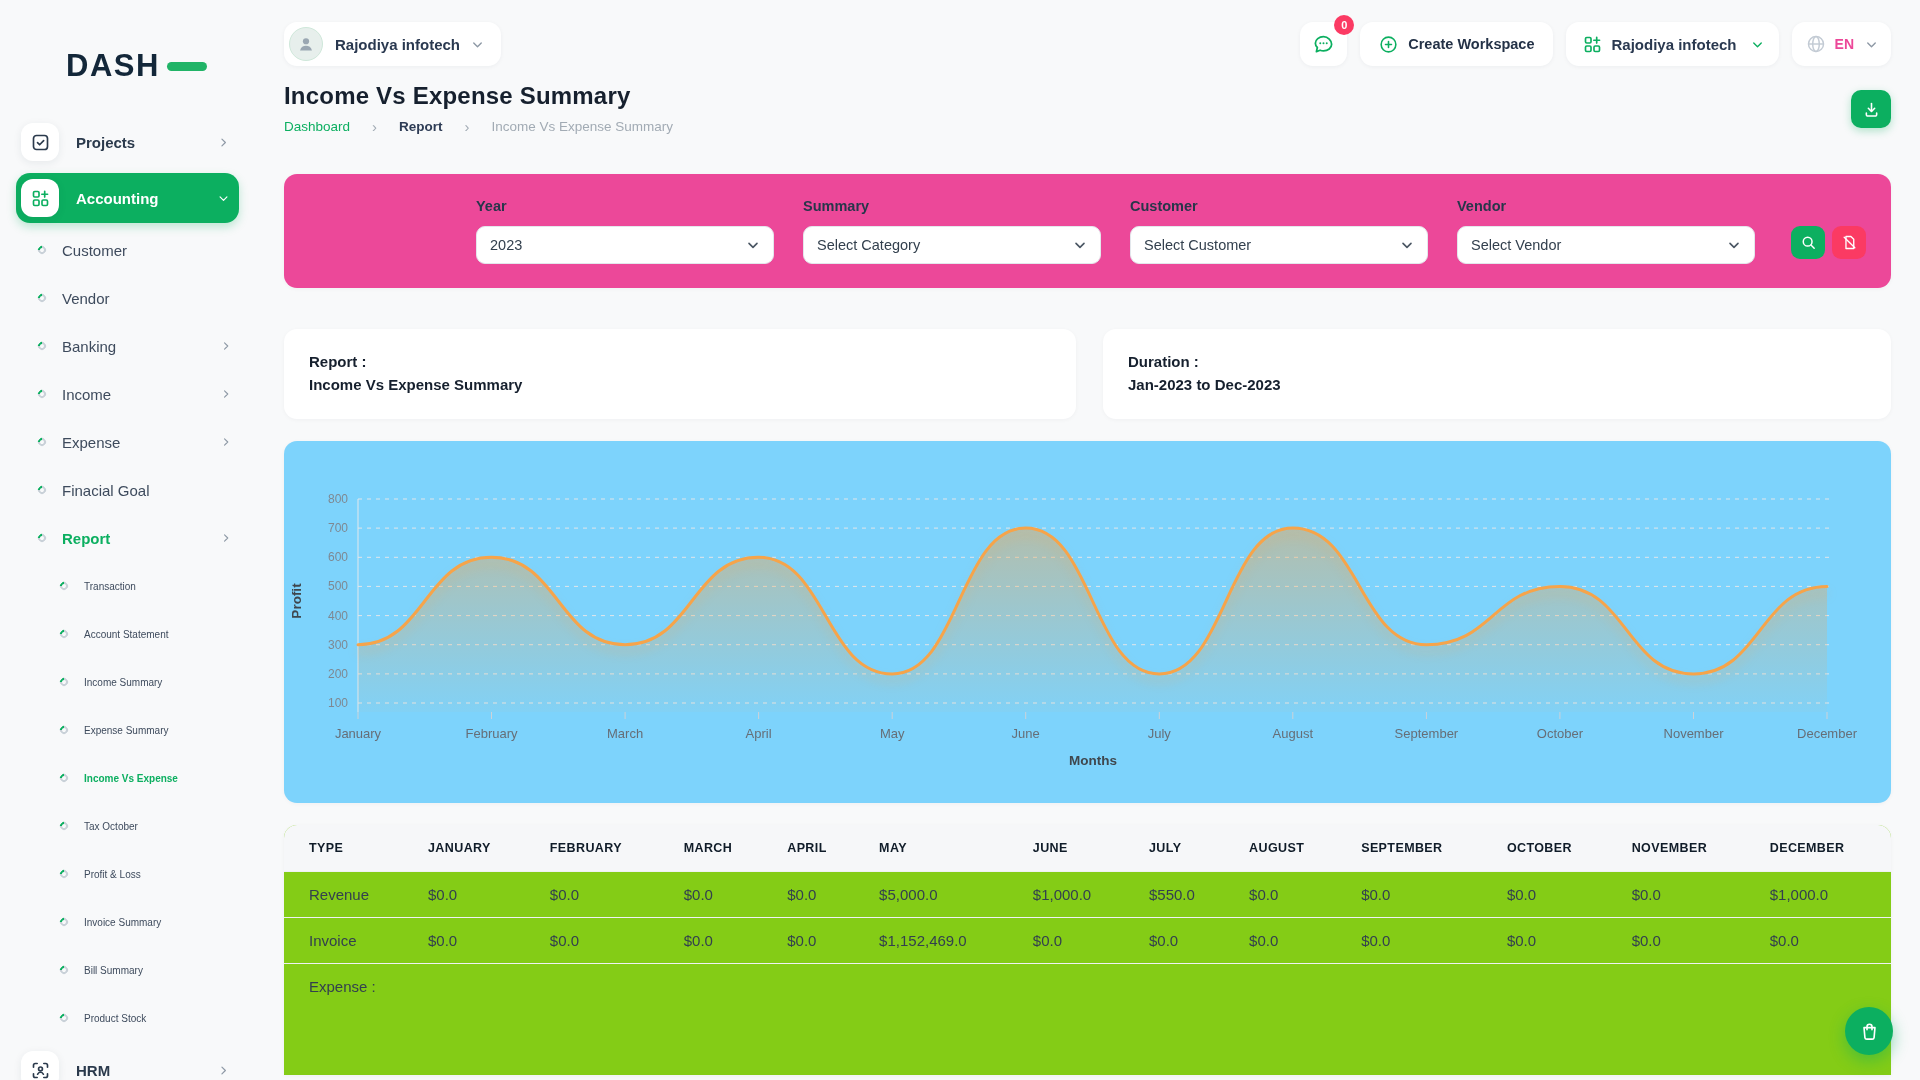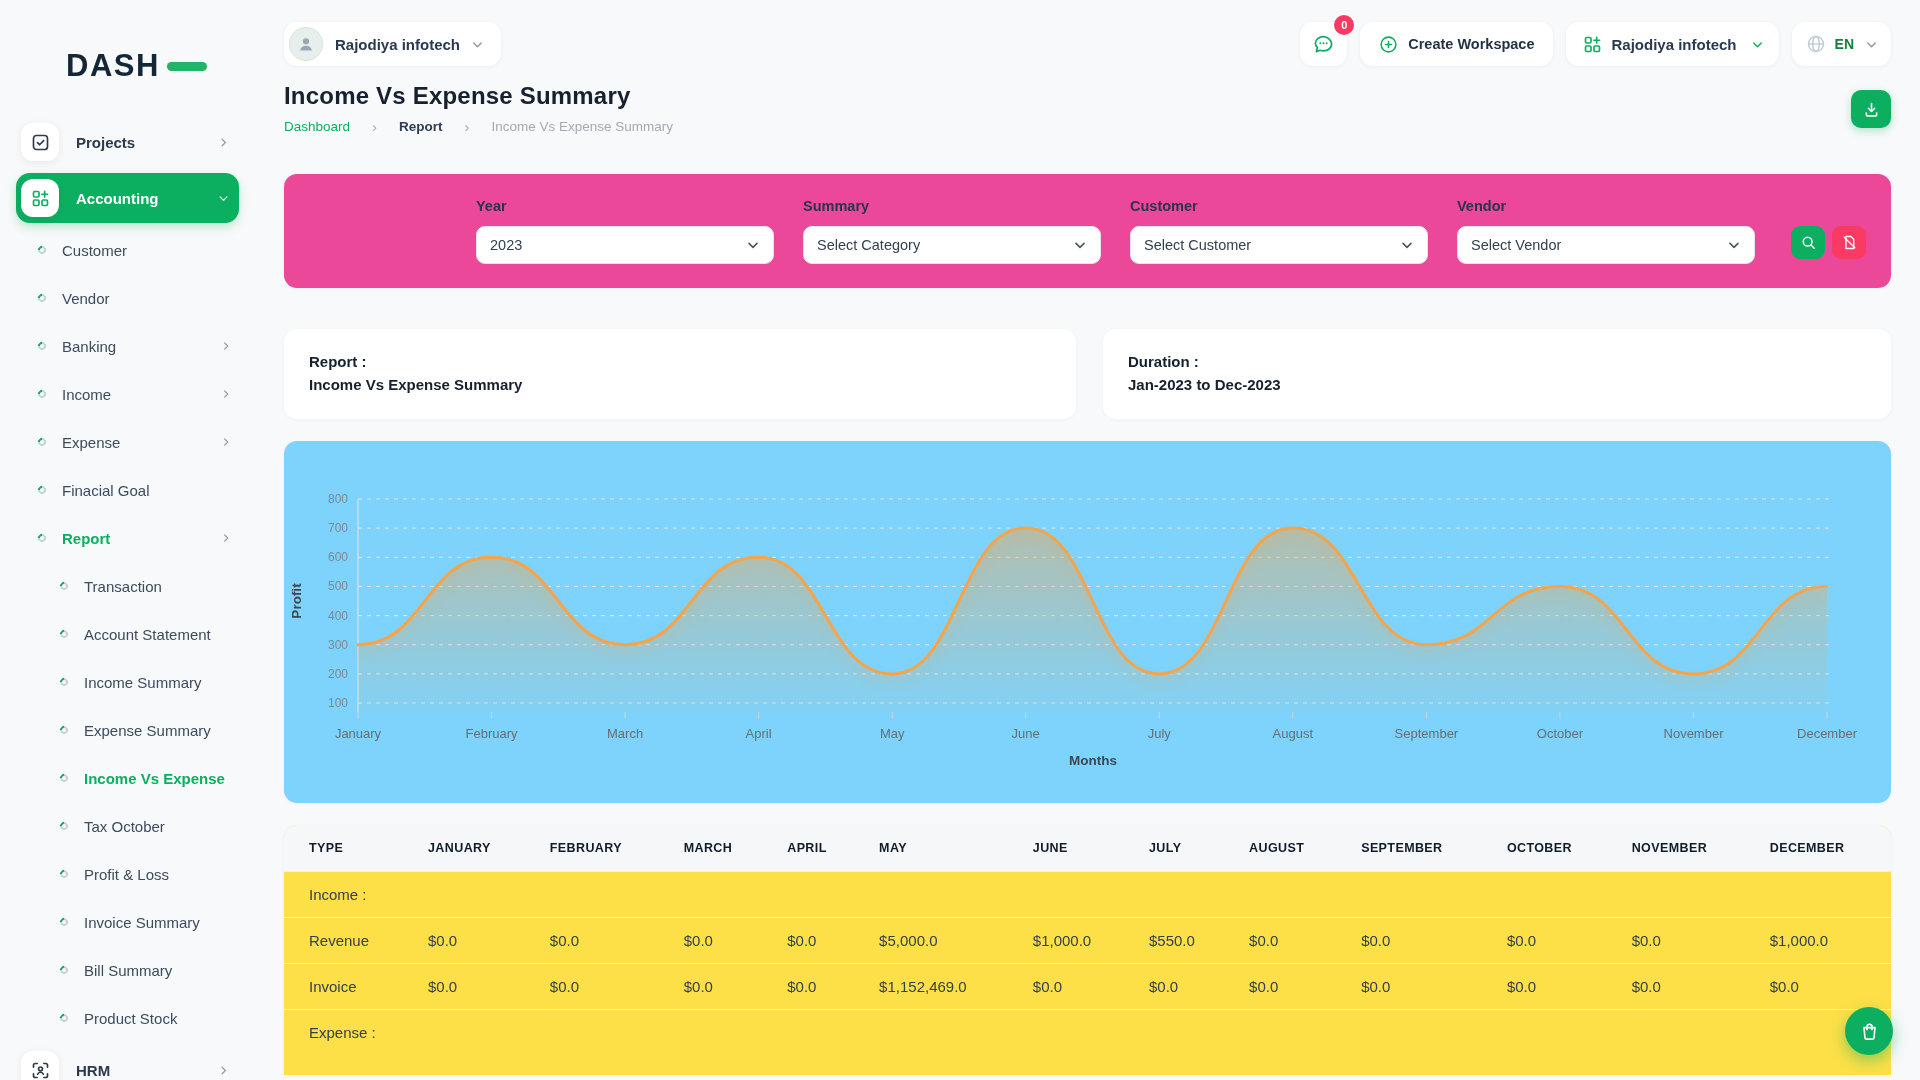--- a/index.html
+++ b/index.html
@@ -20,21 +20,21 @@
   .mi-top-inner.active .icon-box { color:#0caf60; }
   .mi-top-label { margin-left:17px; font-size:15px; font-weight:600; color:#2b3a4c; flex:1; }
   .mi-top-inner.active .mi-top-label { color:#fff; font-weight:700; }
   .mi-chev { color:#8d98a5; display:flex; }
   .mi-top-inner.active .mi-chev { color:#fff; }
   .mi { height:48px; display:flex; align-items:center; padding-left:38px; padding-right:22px; cursor:pointer; }
   .mi .bullet { margin-right:16px; }
   .mi-label { font-size:15px; color:#3e4b5d; font-weight:500; flex:1; }
   .mi.active .mi-label { color:#0caf60; font-weight:700; }
   .mi-sub { padding-left:60px; }
-  .mi-sub .mi-label { font-size:15px; }
+  .mi-sub .mi-label { font-size:10px; }
   .bullet { width:8px; height:8px; border-radius:50%; border:2px solid #c9d1d8; border-left-color:#0caf60; transform:rotate(45deg); flex:0 0 auto; }
   .ic { display:block; }
 
   
   .main { flex:1; padding:0 29px; position:relative; }
 
   .topbar { display:flex; align-items:center; margin-top:22px; height:44px; }
   .pill { background:#fff; border-radius:13px; height:44px; display:flex; align-items:center; box-shadow:0 1px 4px rgba(20,35,60,.05); cursor:pointer; }
   .ws-pill { padding:0 16px 0 5px; }
   .avatar { width:34px; height:34px; border-radius:50%; background:#e7efec; border:1px solid #cfe8da; color:#9aa7b2; display:flex; align-items:center; justify-content:center; }
@@ -45,21 +45,21 @@
   .chat-pill .ic { color:#0caf60; }
   .badge { position:absolute; top:-7px; right:-7px; min-width:20px; height:20px; border-radius:10px; background:#fb3a63; color:#fff; font-size:11px; font-weight:700; display:flex; align-items:center; justify-content:center; padding:0 5px; }
   .cw-pill { padding:0 18px; gap:9px; }
   .cw-pill .ic { color:#0caf60; }
   .cw-label { font-size:14.5px; font-weight:600; color:#243247; }
   .org-pill { padding:0 14px 0 16px; gap:9px; }
   .org-pill .ic { color:#0caf60; }
   .org-name { font-size:15px; font-weight:600; color:#2a3950; margin-right:4px; }
   .lang-pill { padding:0 12px 0 13px; gap:8px; }
   .globe { color:#c3cbd4; }
-  .lang-code { font-size:14px; font-weight:700; color:#15803d; margin-right:2px; }
+  .lang-code { font-size:14px; font-weight:700; color:#ec4899; margin-right:2px; }
 
   .title-row { display:flex; align-items:flex-start; margin-top:16px; }
   .page-title { font-size:24px; font-weight:700; color:#16202e; letter-spacing:.2px; }
   .breadcrumb { display:flex; align-items:center; gap:22px; margin-top:9px; font-size:13.5px; }
   .bc-link { color:#0caf60; cursor:pointer; }
   .bc-sep { color:#a2abb4; font-size:15px; line-height:1; }
   .bc-mid { color:#2e3c55; font-weight:600; cursor:pointer; }
   .bc-current { color:#a2abb4; }
   .dl-btn { margin-left:auto; margin-top:8px; width:40px; height:38px; border-radius:10px; background:#0caf60; border:none; color:#fff; display:flex; align-items:center; justify-content:center; cursor:pointer; box-shadow:0 3px 8px rgba(12,175,96,.3); }
 
@@ -75,21 +75,21 @@
 
   .info-row { display:flex; gap:27px; margin-top:41px; }
   .info-card { background:#fff; border-radius:13px; height:90px; box-shadow:0 1px 4px rgba(20,35,60,.04); padding:21px 25px; }
   .info-card.left { width:792px; }
   .info-card.right { flex:1; }
   .info-label, .info-value { font-size:15px; font-weight:700; color:#16202e; line-height:1.55; }
 
   .chart-card { margin-top:22px; background:#7dd3fc; border-radius:13px; height:362px; box-shadow:0 1px 4px rgba(20,35,60,.04); overflow:hidden; }
   .chart-card svg { display:block; }
 
-  .table-card { margin-top:22px; background:#fde047; border-radius:13px 13px 0 0; box-shadow:0 1px 4px rgba(20,35,60,.04); min-height:250px; overflow:hidden; }
+  .table-card { margin-top:22px; background:#84cc16; border-radius:13px 13px 0 0; box-shadow:0 1px 4px rgba(20,35,60,.04); min-height:250px; overflow:hidden; }
   table { width:100%; border-collapse:collapse; }
   thead th { background:#f6f7f9; text-align:left; font-size:12.5px; font-weight:700; letter-spacing:.4px; color:#101c29; padding:16px 16px; white-space:nowrap; }
   thead th:first-child { padding-left:25px; width:128px; }
   tbody td { font-size:15px; color:#33404e; padding:14px 16px; border-top:1px solid #eef1f4; white-space:nowrap; }
   tbody td:first-child { padding-left:25px; }
   tr.section-row td { color:#33404e; }
 
   .fab { position:absolute; right:27px; bottom:25px; width:48px; height:48px; border-radius:50%; background:#0caf60; border:none; color:#fff; display:flex; align-items:center; justify-content:center; cursor:pointer; box-shadow:0 6px 16px rgba(12,175,96,.45); }
 </style>
 </head>
@@ -476,23 +476,20 @@
               <th>JUNE</th>
               <th>JULY</th>
               <th>AUGUST</th>
               <th>SEPTEMBER</th>
               <th>OCTOBER</th>
               <th>NOVEMBER</th>
               <th>DECEMBER</th>
             </tr>
           </thead>
           <tbody>
-            <tr class="section-row">
-              <td colspan="13">Income :</td>
-            </tr>
             <tr>
               <td>Revenue</td>
               <td>$0.0</td>
               <td>$0.0</td>
               <td>$0.0</td>
               <td>$0.0</td>
               <td>$5,000.0</td>
               <td>$1,000.0</td>
               <td>$550.0</td>
               <td>$0.0</td>

